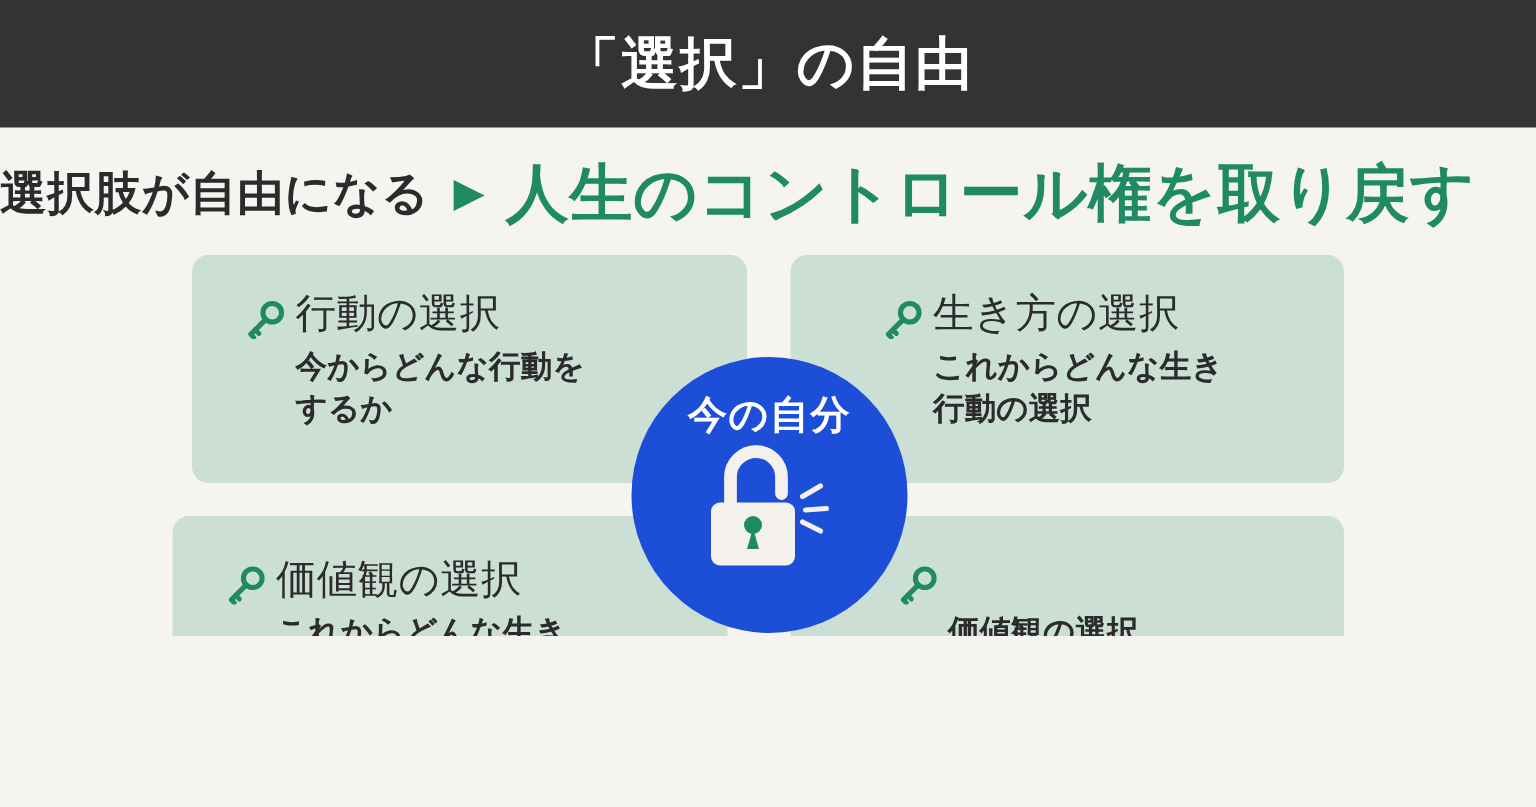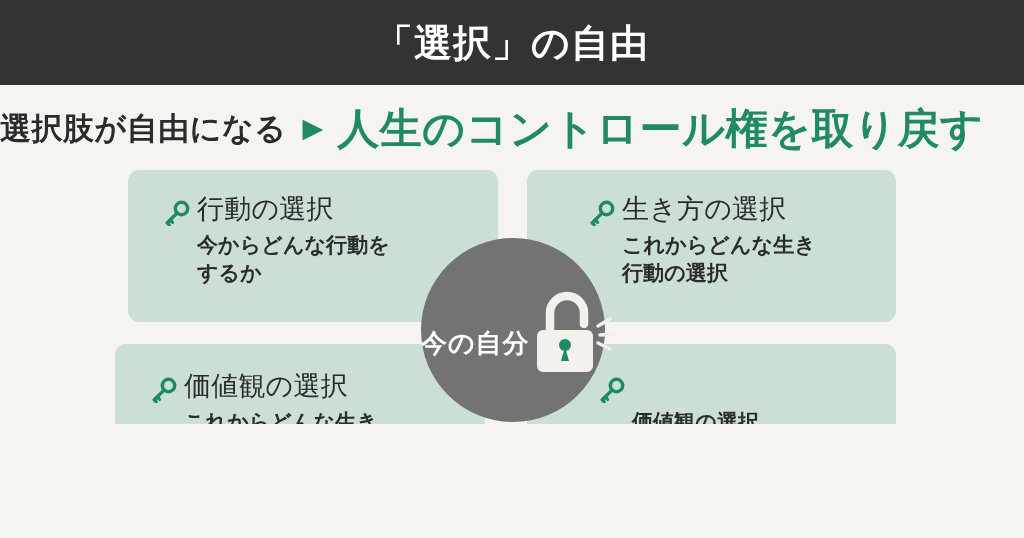--- a/index.html
+++ b/index.html
@@ -126,22 +126,23 @@
   }
 
   
   .center-circle {
     position: absolute;
     left: 421px;
     top: 238px;
     width: 184px;
     height: 184px;
     border-radius: 50%;
-    background: #737373;
-    display: flex;
+    background: #1d4ed8;
+    display: flex;
+    flex-direction: column;
     align-items: center;
   }
   .center-label {
     margin-top: 25px;
     color: #ffffff;
     font-size: 26px;
     font-weight: bold;
     line-height: 1;
     letter-spacing: 1px;
     white-space: nowrap;

